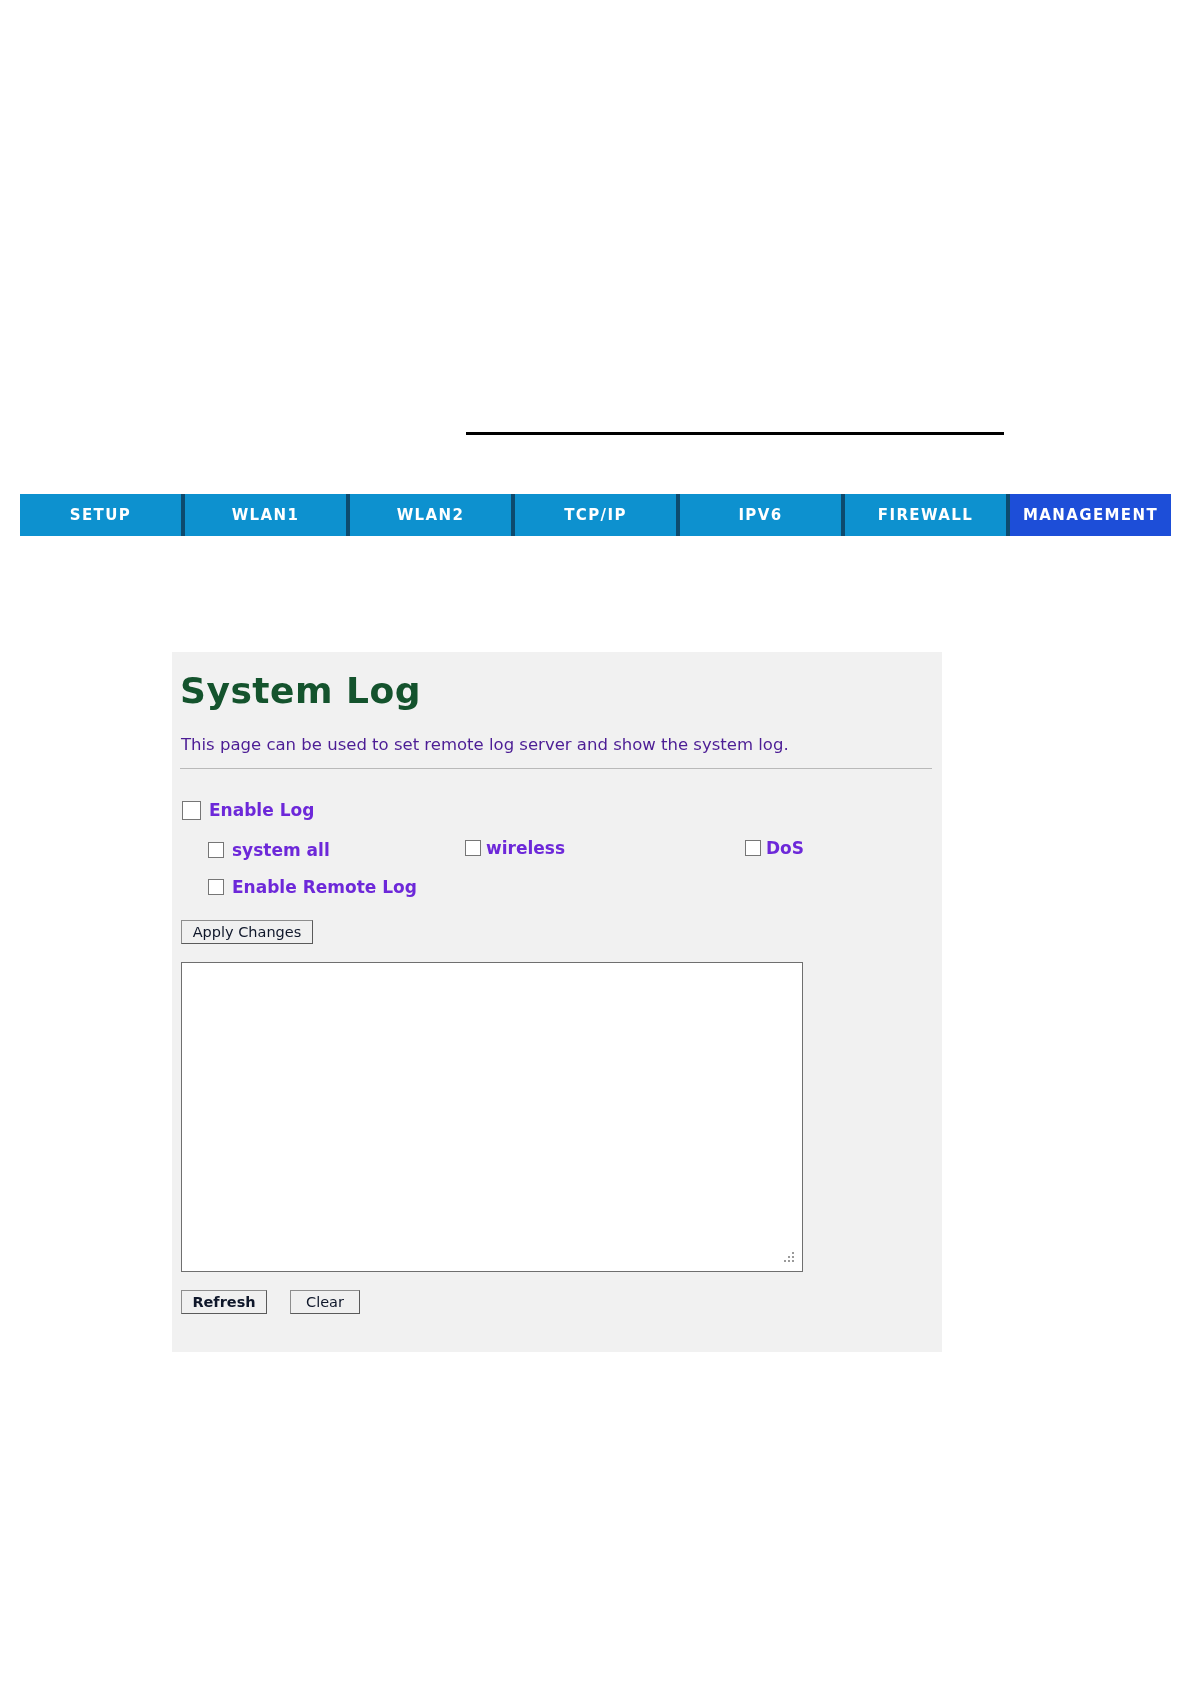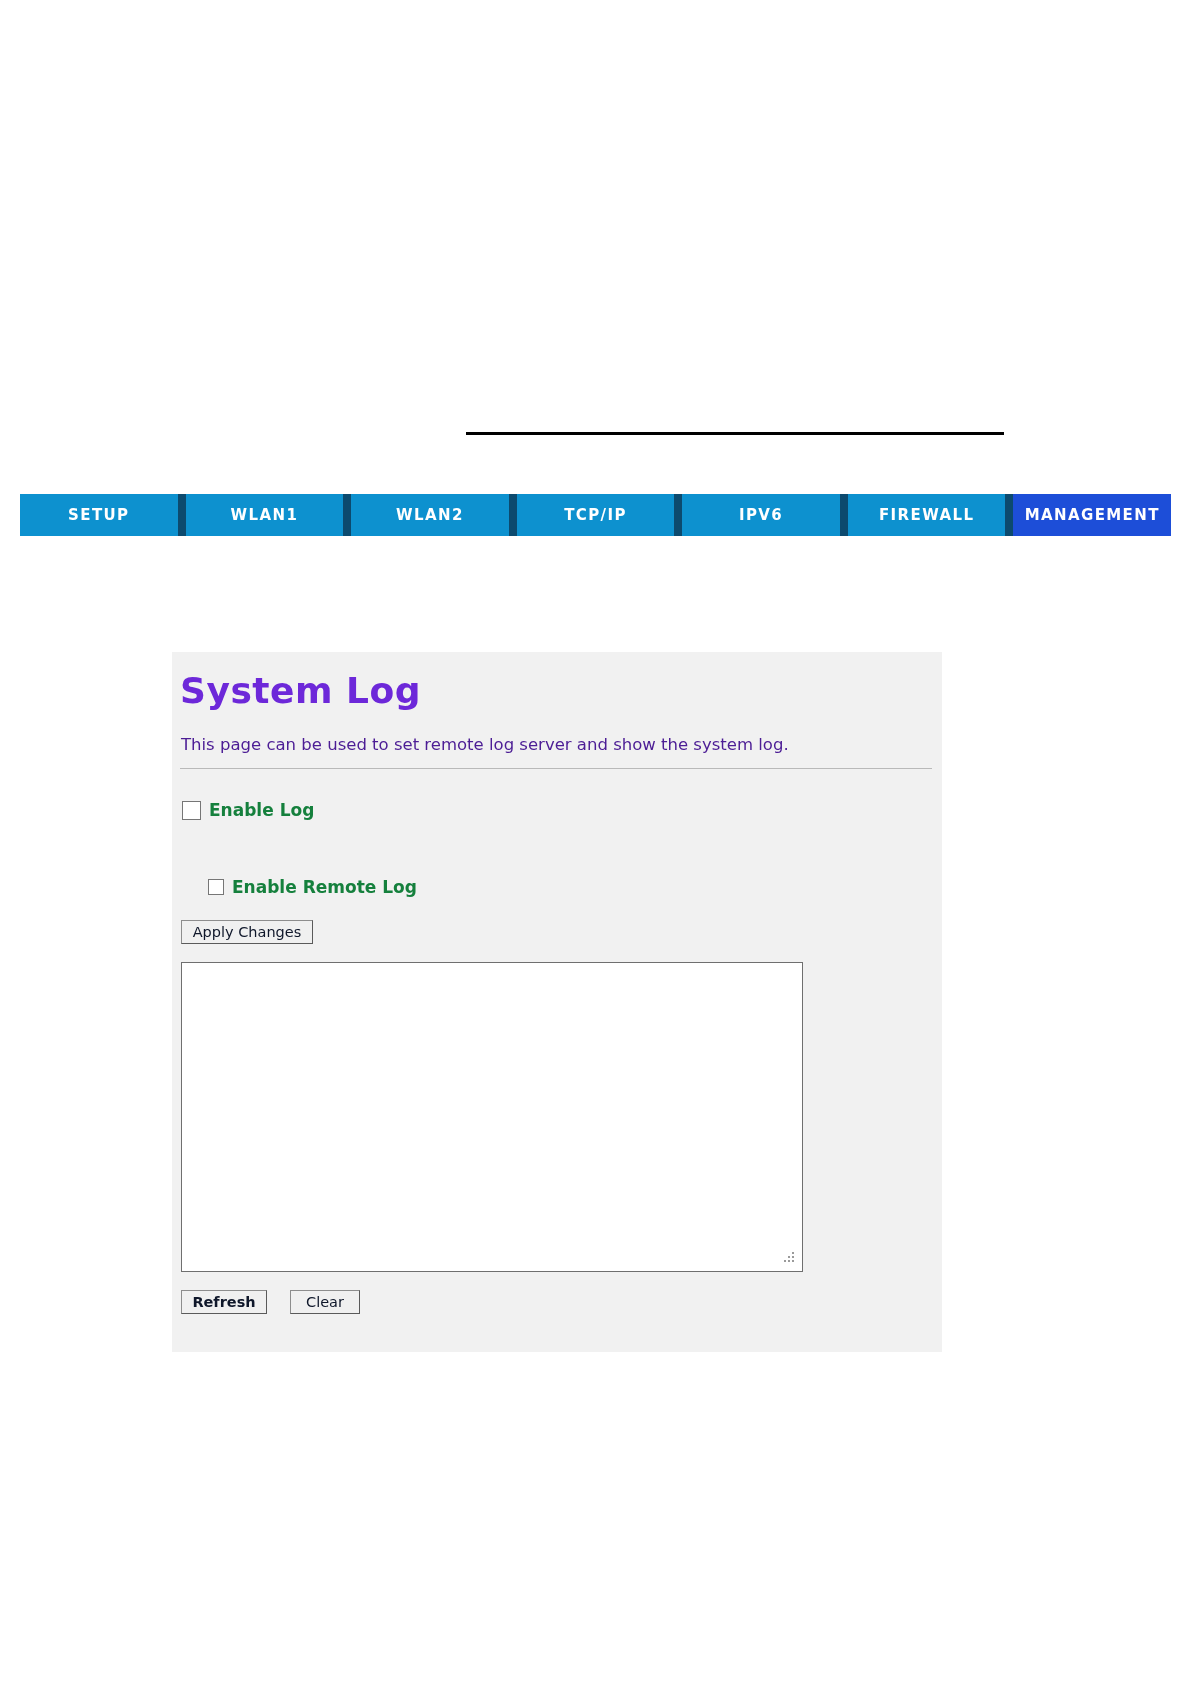--- a/index.html
+++ b/index.html
@@ -37,21 +37,21 @@
   .nav-item {
     flex: 1 1 0;
     background: #0d91cf;
     color: #ffffff;
     font-size: 15px;
     font-weight: bold;
     letter-spacing: 1.4px;
     display: flex;
     align-items: center;
     justify-content: center;
-    border-right: 8px solid #0c4a6e;
+    border-right: 4px solid #0c4a6e;
     box-sizing: border-box;
     cursor: pointer;
   }
   .nav-item:last-child {
     border-right: none;
   }
   .nav-item.active {
     background: #1d4ed8;
     color: #ffffff;
   }
@@ -74,21 +74,21 @@
     right: 8px;
     bottom: 0;
   }
 
   .page-title {
     position: absolute;
     left: 0px;
     top: 18px;
     font-size: 36px;
     font-weight: bold;
-    color: #6d28d9;
+    color: #14532d;
     letter-spacing: 0.5px;
   }
 
   .page-desc {
     position: absolute;
     left: 1px;
     top: 83px;
     font-size: 16.5px;
     color: #4c1d95;
   }
@@ -139,21 +139,21 @@
     box-sizing: border-box;
   }
   .chk.big {
     width: 19px;
     height: 19px;
   }
 
   .lbl {
     font-size: 17px;
     font-weight: bold;
-    color: #15803d;
+    color: #6d28d9;
     margin-left: 8px;
     vertical-align: middle;
     white-space: nowrap;
   }
   .lbl.tight { margin-left: 5px; }
 
   .opt-a { position: absolute; left: 28px; top: 2px; display: flex; align-items: center; }
   .opt-b { position: absolute; left: 285px; top: 0px; display: flex; align-items: center; }
   .opt-c { position: absolute; left: 565px; top: 0px; display: flex; align-items: center; }
 
@@ -262,20 +262,34 @@
 
     <div class="page-title">System Log</div>
     <div class="page-desc">This page can be used to set remote log server and show the system log.</div>
     <div class="divider"></div>
 
     <div class="row-enable-log">
       <input type="checkbox" class="chk big" style="">
       <span class="lbl">Enable Log</span>
     </div>
 
+    <div class="row-opts">
+      <div class="opt-a">
+        <input type="checkbox" class="chk" style="">
+        <span class="lbl">system all</span>
+      </div>
+      <div class="opt-b">
+        <input type="checkbox" class="chk" style="">
+        <span class="lbl tight">wireless</span>
+      </div>
+      <div class="opt-c">
+        <input type="checkbox" class="chk" style="">
+        <span class="lbl tight">DoS</span>
+      </div>
+    </div>
 
     <div class="row-remote">
       <div class="rem-a">
         <input type="checkbox" class="chk" style="">
         <span class="lbl">Enable Remote Log</span>
       </div>
     </div>
 
     <button class="btn btn-apply">Apply Changes</button>
 

